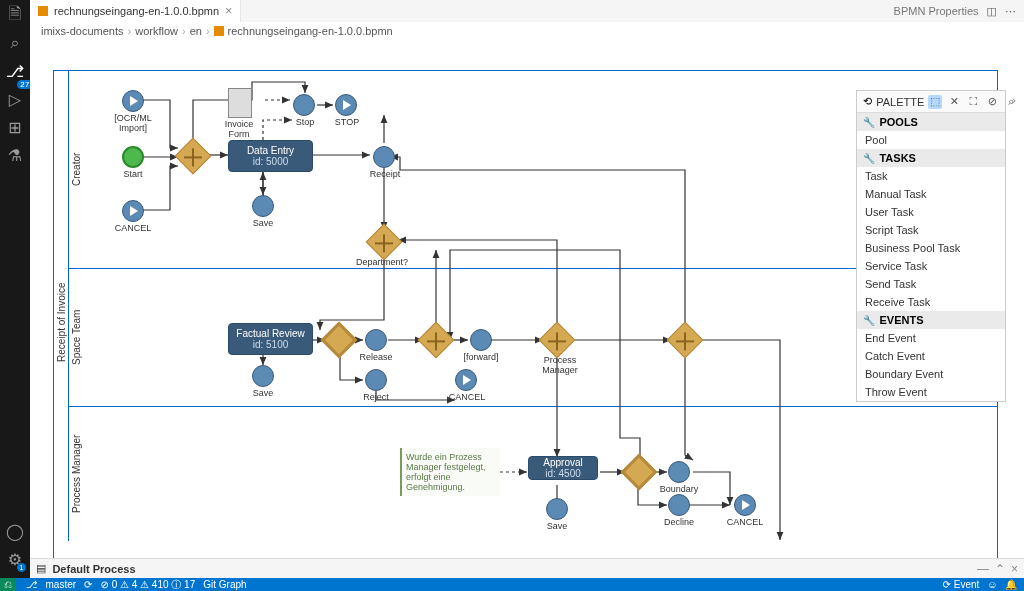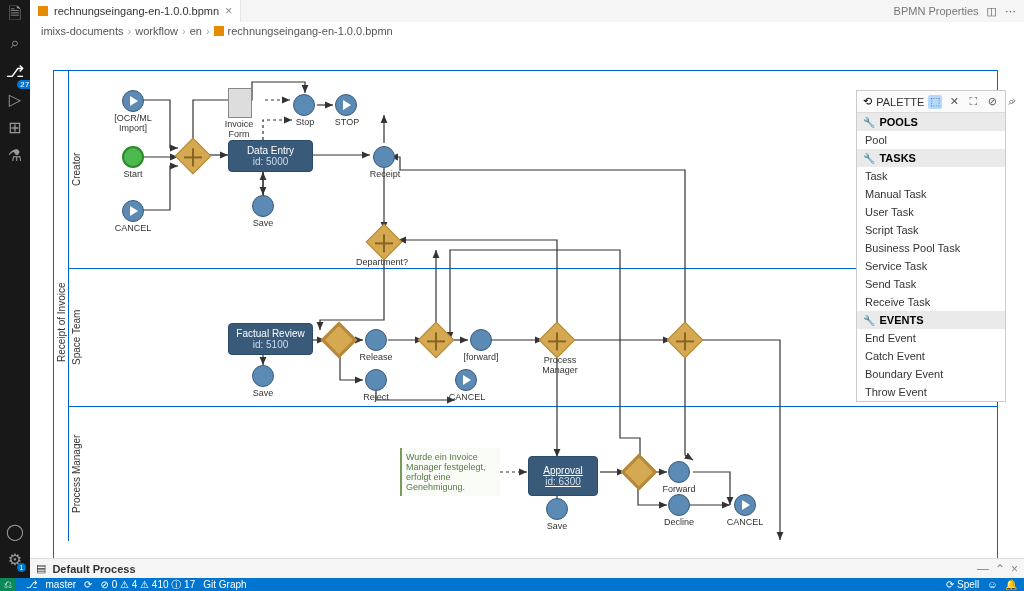--- a/index.html
+++ b/index.html
@@ -221,30 +221,30 @@
   <div class="evt-label" style="left:321px; top:352px;">Reject</div>
   <div class="gw x" style="left:393px; top:287px;"></div>
   <div class="evt play" style="left:425px; top:329px;"></div>
   <div class="evt-label" style="left:412px; top:352px;">CANCEL</div>
   <div class="evt" style="left:440px; top:289px;"></div>
   <div class="evt-label" style="left:426px; top:312px;">[forward]</div>
   <div class="gw x" style="left:514px; top:287px;"></div>
   <div class="evt-label" style="left:502px; top:315px; width:56px;">Process Manager</div>
   <div class="gw x" style="left:642px; top:287px;"></div>
 
-  <div class="annot" style="left:370px; top:408px;">Wurde ein Invoice Manager festgelegt, erfolgt eine Genehmigung.</div>
-  <div class="task" style="left:498px; top:416px; width:70px; height:40px;text-decoration:underline;">
+  <div class="annot" style="left:370px; top:408px;">Wurde ein Prozess Manager festgelegt, erfolgt eine Genehmigung.</div>
+  <div class="task" style="left:498px; top:416px; width:70px; height:24px;">
     <span>Approval</span>
-    <span class="tid">id: 6300</span>
+    <span class="tid">id: 4500</span>
   </div>
   <div class="evt" style="left:516px; top:458px;"></div>
   <div class="evt-label" style="left:502px; top:481px;">Save</div>
   <div class="gw d" style="left:596px; top:419px;"></div>
   <div class="evt" style="left:638px; top:421px;"></div>
-  <div class="evt-label" style="left:624px; top:444px;">Forward</div>
+  <div class="evt-label" style="left:624px; top:444px;">Boundary</div>
   <div class="evt" style="left:638px; top:454px;"></div>
   <div class="evt-label" style="left:624px; top:477px;">Decline</div>
   <div class="evt play" style="left:704px; top:454px;"></div>
   <div class="evt-label" style="left:690px; top:477px;">CANCEL</div>
 
   <div class="palette">
     <div class="phead">
       <span>⟲</span>
       <span class="ptitle">PALETTE</span>
       <span class="pico">
@@ -297,17 +297,17 @@
 <div class="status-bar">
   <span class="remote">⎌</span>
   <div class="left">
     <span>⎇</span>
     <span>master</span>
     <span>⟳</span>
     <span>⊘ <span>0</span> ⚠ <span>4</span> ⚠ <span>410</span> ⓘ <span>17</span></span>
     <span>Git Graph</span>
   </div>
   <div class="right">
-    <span>⟳ <span>Spell</span></span>
+    <span>⟳ <span>Event</span></span>
     <span>☺</span>
     <span>🔔</span>
   </div>
 </div>
 
 </body></html>

